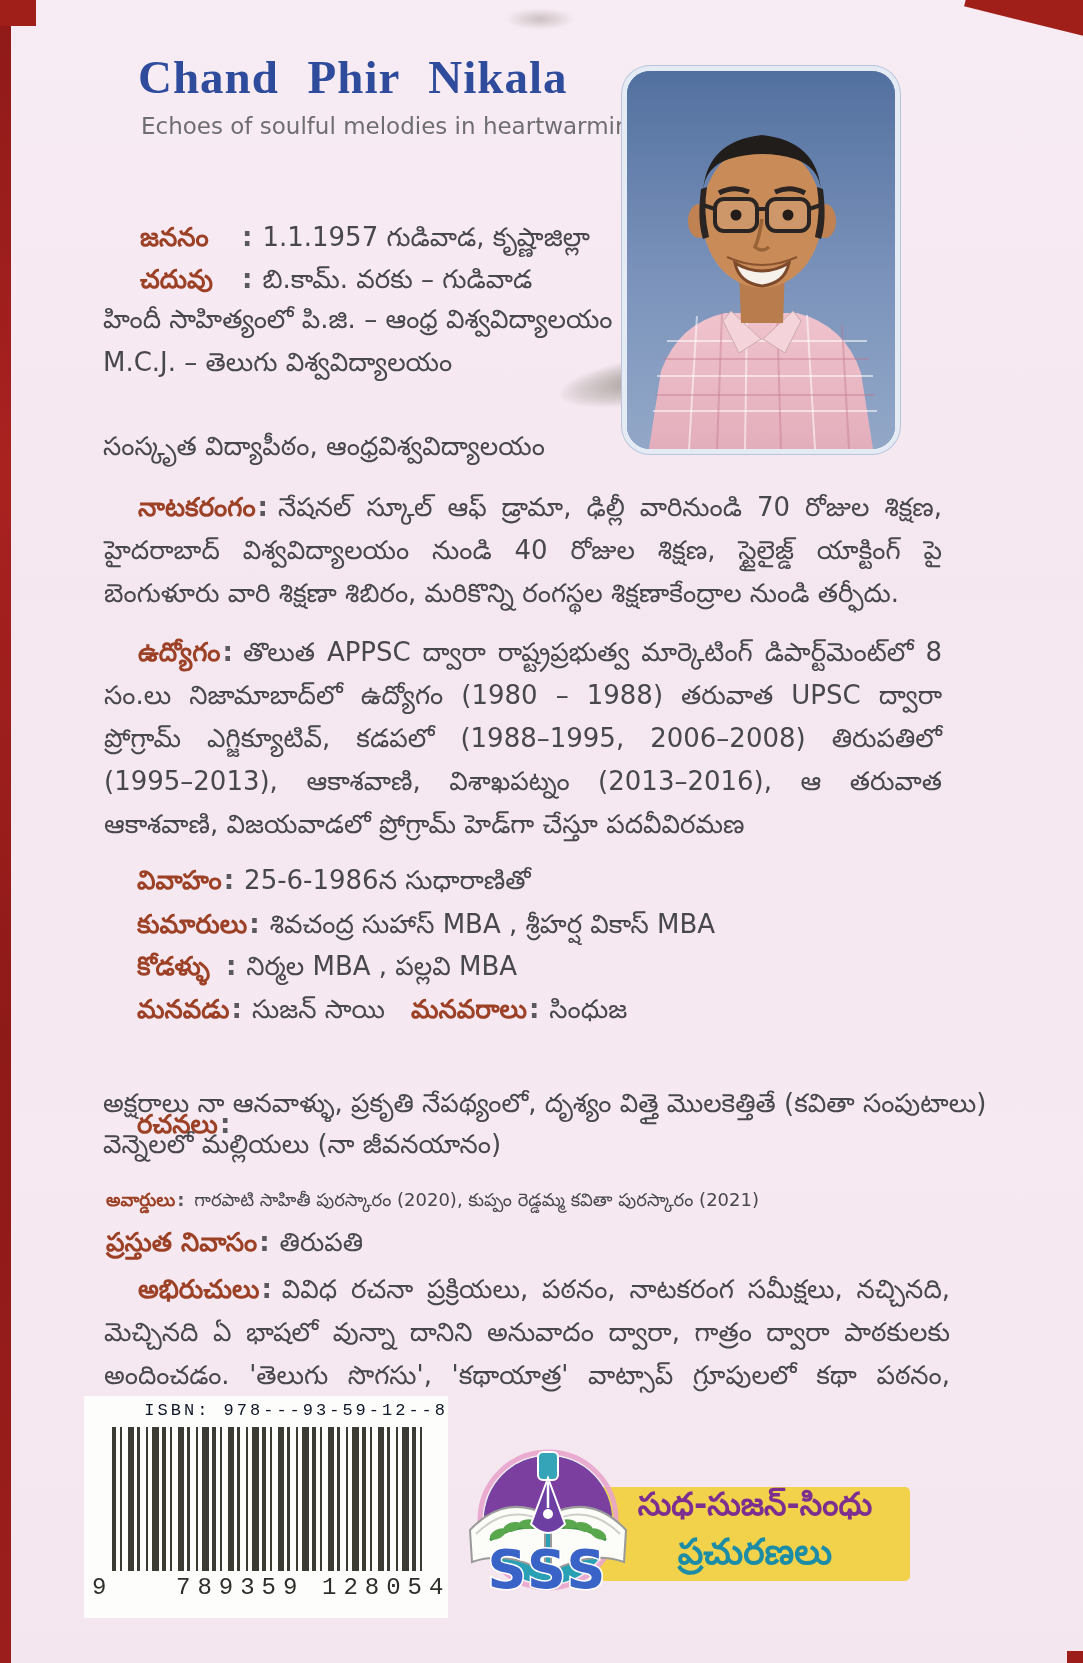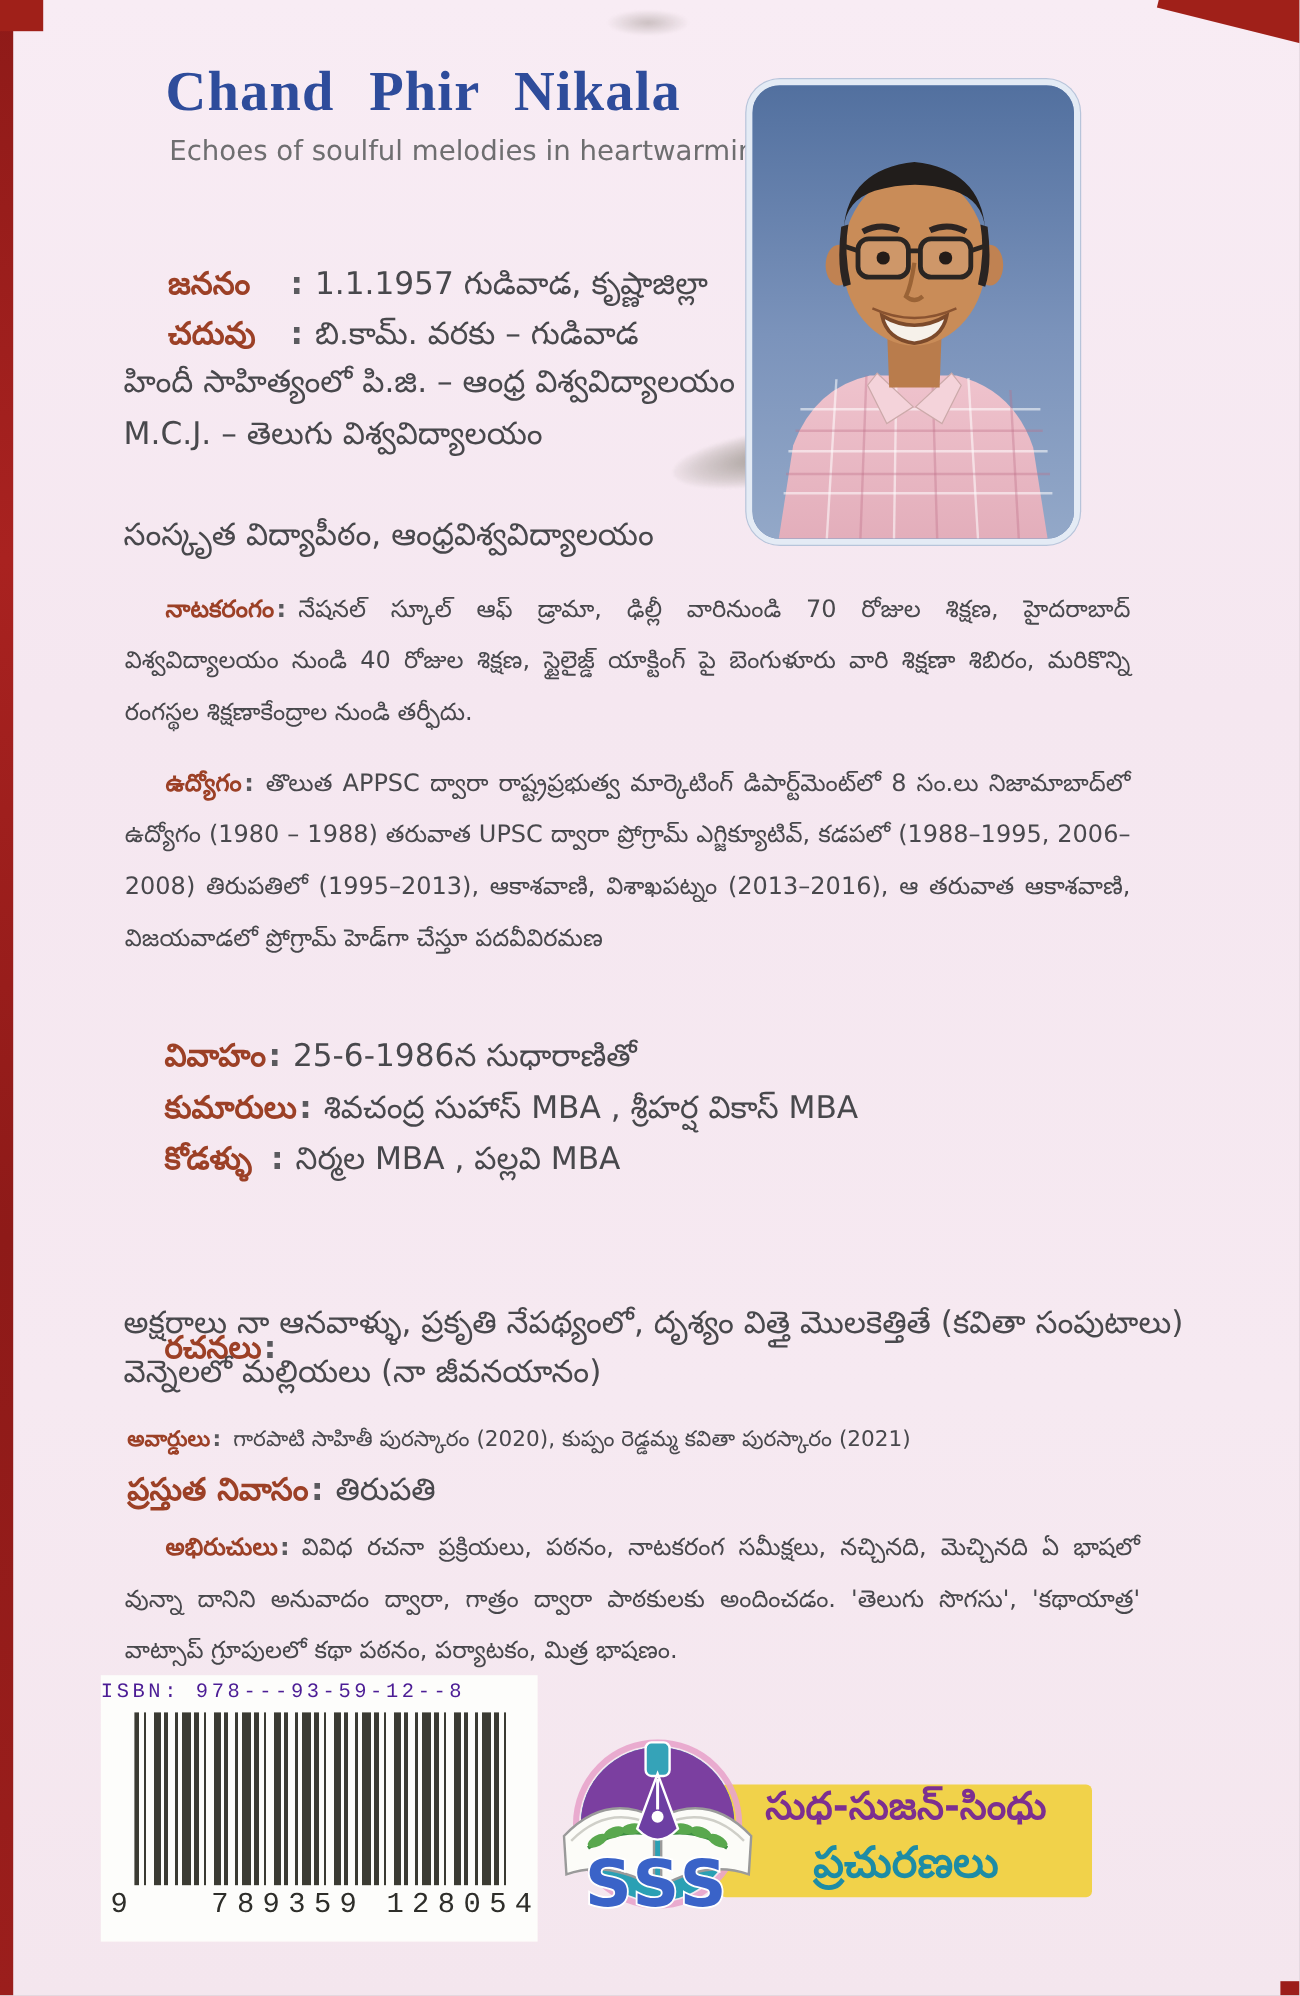--- a/index.html
+++ b/index.html
@@ -26,30 +26,30 @@
     font-weight:bold; font-size:47px; color:#2e4c9b; word-spacing:16px; letter-spacing:1px; white-space:nowrap; }
   .subtitle { position:absolute; left:141px; top:113px; font-size:23px; color:#6e6e70; white-space:nowrap; }
 
   .brow { position:absolute; left:140px; font-size:26px; line-height:36px; white-space:nowrap; }
   .lbl { color:#9c4026; font-weight:bold; }
   .lbl-col { display:inline-block; min-width:100px; }
   .sep { margin:0 10px 0 2px; color:#5a5a5e; font-weight:bold; }
   .author-name { font-weight:bold; font-size:29px; color:#26262c; }
   .cline { position:absolute; left:103px; font-size:26px; white-space:nowrap; }
 
-  .para { position:absolute; left:104px; width:838px; font-size:20px; line-height:43px;
+  .para { position:absolute; left:104px; width:838px; font-size:26px; line-height:43px;
     text-align:justify; text-indent:34px; }
 
   .photo-frame { position:absolute; left:622px; top:66px; width:268px; height:378px;
     border-radius:28px; border:5px solid #e4ebf5; box-shadow:0 0 0 1px #b7c4da; overflow:hidden; background:#6d88b4; }
   .photo-frame svg { display:block; }
 
   .barcode-panel { position:absolute; left:84px; top:1396px; width:364px; height:222px; background:#fdfdfb; }
-  .isbn { position:absolute; left:0; top:5px; width:100%; text-align:left;
-    font-family:"Liberation Mono","DejaVu Sans Mono",monospace; font-size:17px; letter-spacing:3px; color:#4c1d95; }
+  .isbn { position:absolute; left:0; top:5px; width:100%; text-align:right;
+    font-family:"Liberation Mono","DejaVu Sans Mono",monospace; font-size:17px; letter-spacing:3px; color:#0f172a; }
   .bars { position:absolute; left:28px; top:31px; width:312px; height:144px;
     background:repeating-linear-gradient(90deg,
       #3b3b33 0px,#3b3b33 4px,#fdfdfb 4px,#fdfdfb 8px,
       #3b3b33 8px,#3b3b33 10px,#fdfdfb 10px,#fdfdfb 16px,
       #3b3b33 16px,#3b3b33 22px,#fdfdfb 22px,#fdfdfb 25px,
       #3b3b33 25px,#3b3b33 28px,#fdfdfb 28px,#fdfdfb 34px,
       #3b3b33 34px,#3b3b33 36px,#fdfdfb 36px,#fdfdfb 40px,
       #3b3b33 40px,#3b3b33 47px,#fdfdfb 47px,#fdfdfb 50px); }
   .bdigits { position:absolute; top:178px; left:0; width:100%; height:34px;
     font-family:"Liberation Mono","DejaVu Sans Mono",monospace; font-size:24px; color:#2e2e2a; }
@@ -162,20 +162,23 @@
 
   <div class="brow" style="top:862px; left:137px">
     <span class="lbl">వివాహం</span><span class="sep">:</span><span>25-6-1986న సుధారాణితో</span>
   </div>
   <div class="brow" style="top:906px; left:137px">
     <span class="lbl">కుమారులు</span><span class="sep">:</span><span>శివచంద్ర సుహాస్ MBA , శ్రీహర్ష వికాస్ MBA</span>
   </div>
   <div class="brow" style="top:948px; left:137px">
     <span class="lbl">కోడళ్ళు</span><span class="sep" style="margin-left:16px">:</span><span>నిర్మల MBA , పల్లవి MBA</span>
   </div>
+  <div class="brow" style="top:991px; left:137px">
+    <span class="lbl">మనవడు</span><span class="sep">:</span><span>సుజన్ సాయి</span><span class="lbl" style="margin-left:26px">మనవరాలు</span><span class="sep">:</span><span>సింధుజ</span>
+  </div>
 
   <div class="brow" style="top:1106px; left:137px">
     <span class="lbl">రచనలు</span><span class="sep">:</span>
   </div>
   <div class="cline" style="top:1088px">అక్షరాలు నా ఆనవాళ్ళు, ప్రకృతి నేపథ్యంలో, దృశ్యం విత్తై మొలకెత్తితే (కవితా సంపుటాలు)</div>
   <div class="cline" style="top:1129px">వెన్నెలలో మల్లియలు (నా జీవనయానం)</div>
 
   <div class="brow" style="top:1182px; left:106px; font-size:18px">
     <span class="lbl">అవార్డులు</span><span class="sep">:</span><span>గారపాటి సాహితీ పురస్కారం (2020), కుప్పం రెడ్డమ్మ కవితా పురస్కారం (2021)</span>
   </div>

